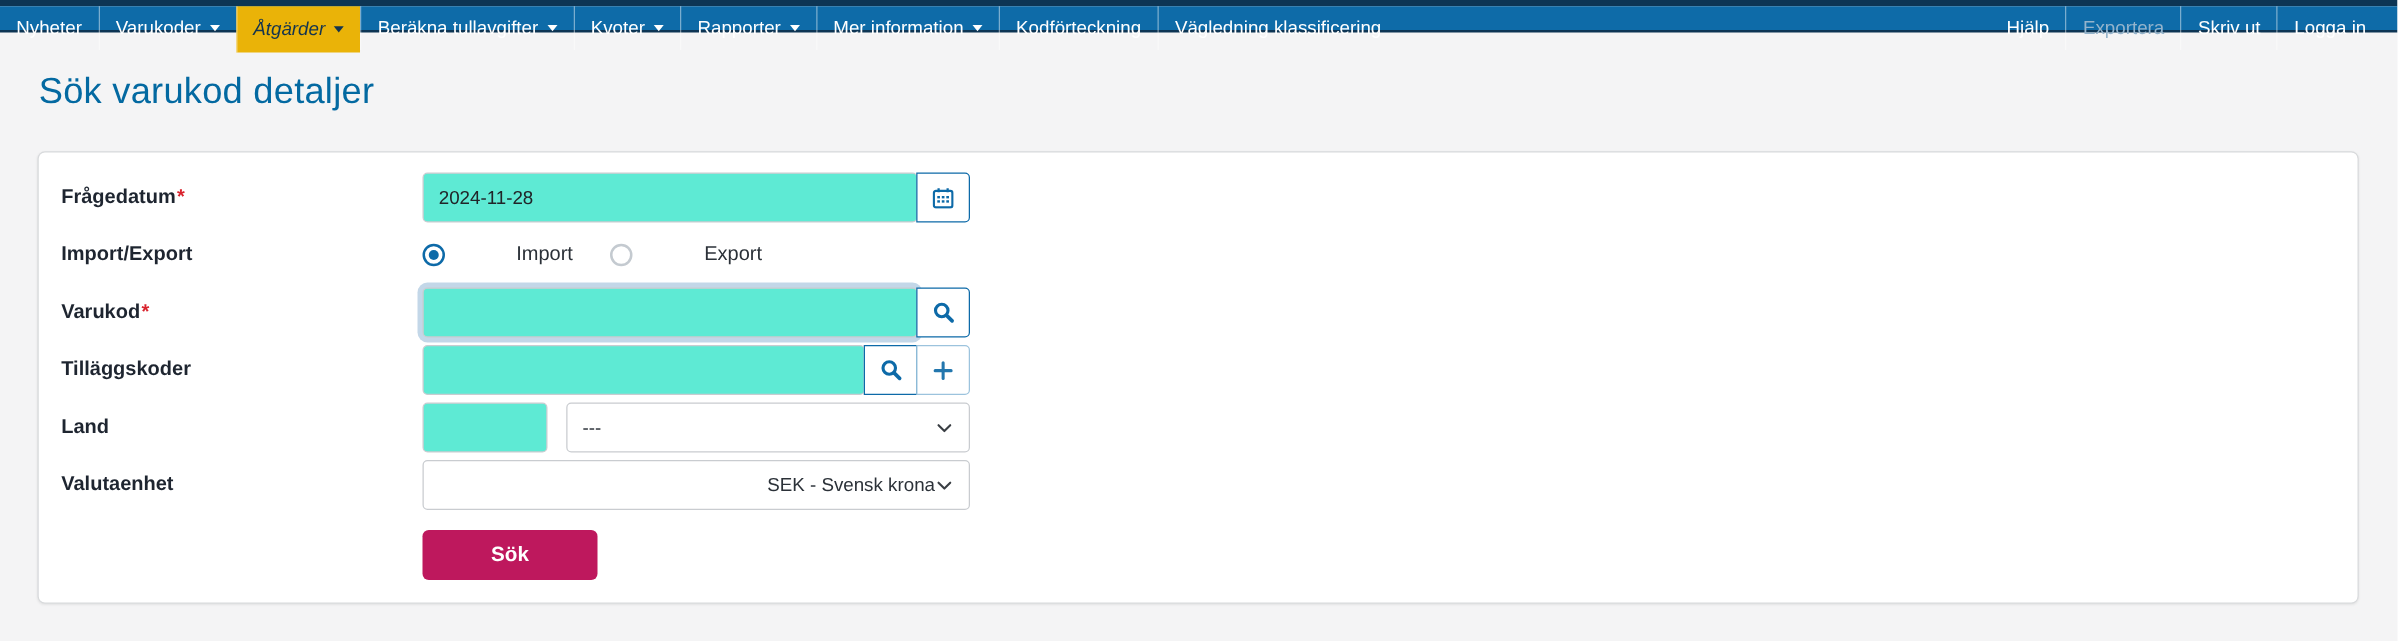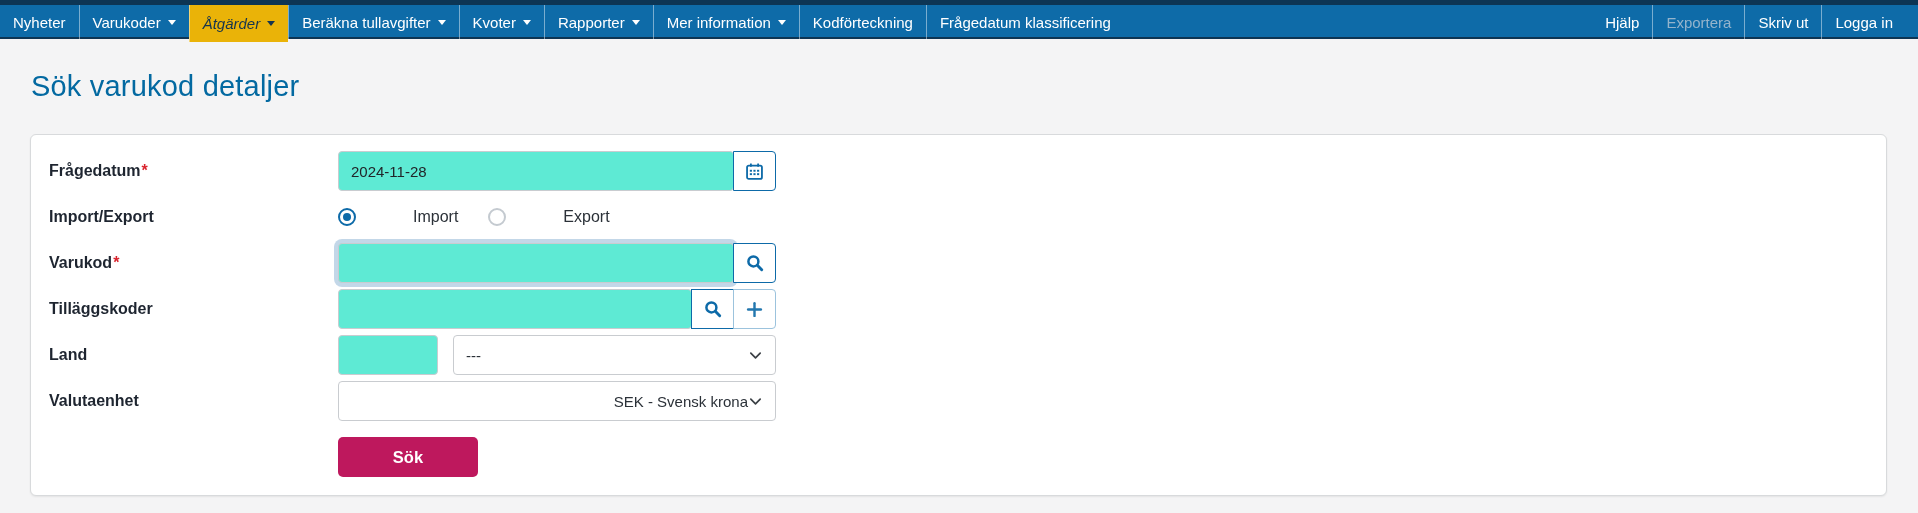--- a/index.html
+++ b/index.html
@@ -6,21 +6,21 @@
   html,body { width:1918px; height:513px; overflow:hidden; }
   body {
     font-family:"Liberation Sans", sans-serif;
     background:#f4f4f5;
     color:#212529;
   }
 
   
   .top-strip { height:5px; background:#0d3554; }
   .navbar {
-    height:32px; background:#0e6ba8;
+    height:19px; background:#0e6ba8;
     display:flex; align-items:flex-start;
     position:relative; z-index:5;
   }
   .nav-underline { height:2px; background:#0d3554; }
   .nav-group { display:flex; height:35px; }
   .nav-group-right { margin-left:auto; padding-right:12px; }
   .nav-item {
     display:flex; align-items:center;
     height:35px; padding:0 13px;
     color:#ffffff; font-size:15px; white-space:nowrap;
@@ -160,21 +160,21 @@
       <span class="caret"></span>
     </div>
     <div class="nav-item">
       <span>Mer information</span>
       <span class="caret"></span>
     </div>
     <div class="nav-item">
       <span>Kodförteckning</span>
     </div>
     <div class="nav-item">
-      <span>Frågedatum klassificering</span>
+      <span>Vägledning klassificering</span>
     </div>
   </div>
 
   <div class="nav-group nav-group-right">
     <div class="nav-item">
       <span>Hjälp</span>
     </div>
     <div class="nav-item disabled">
       <span>Exportera</span>
     </div>

